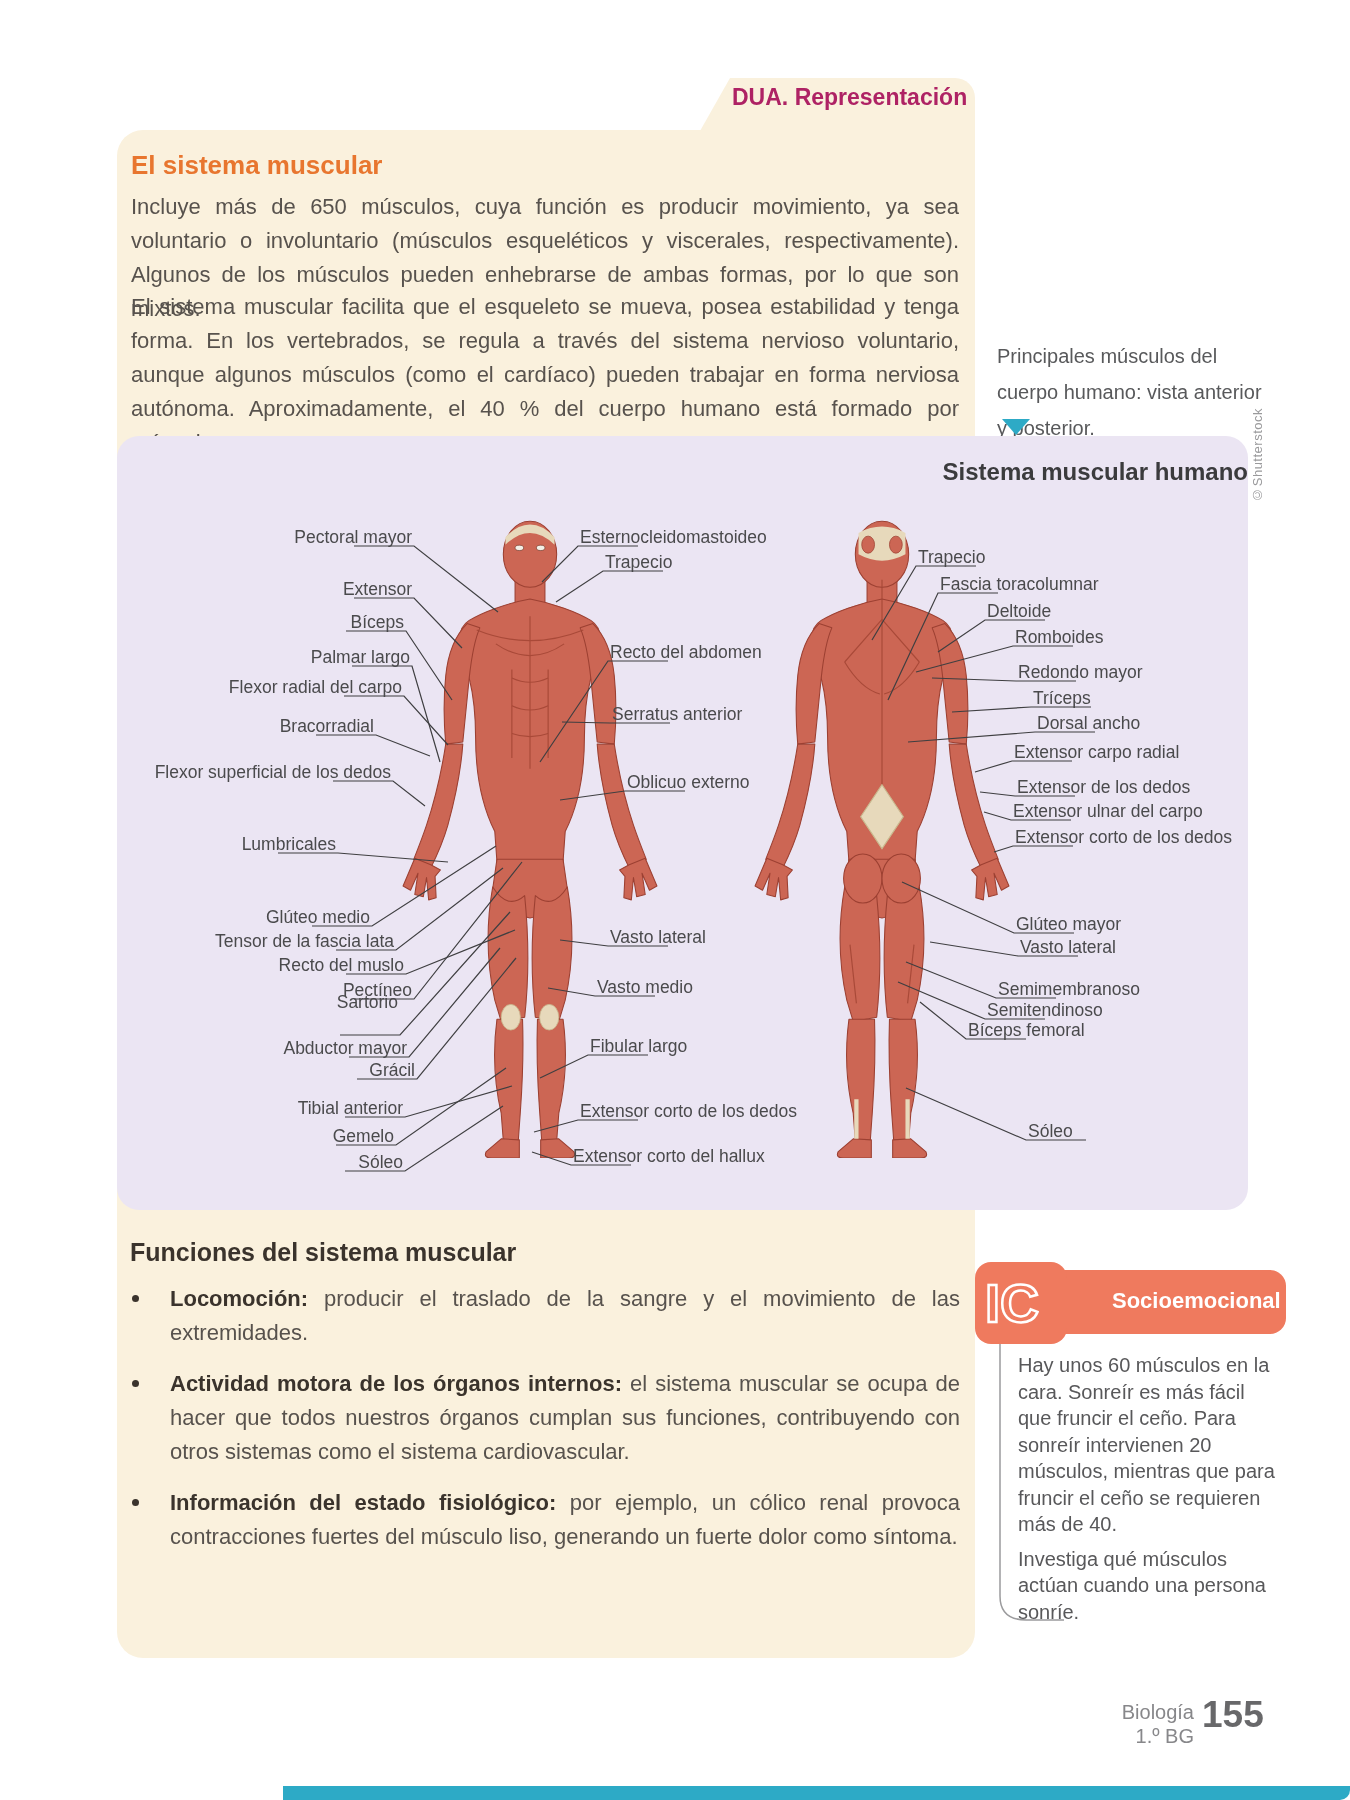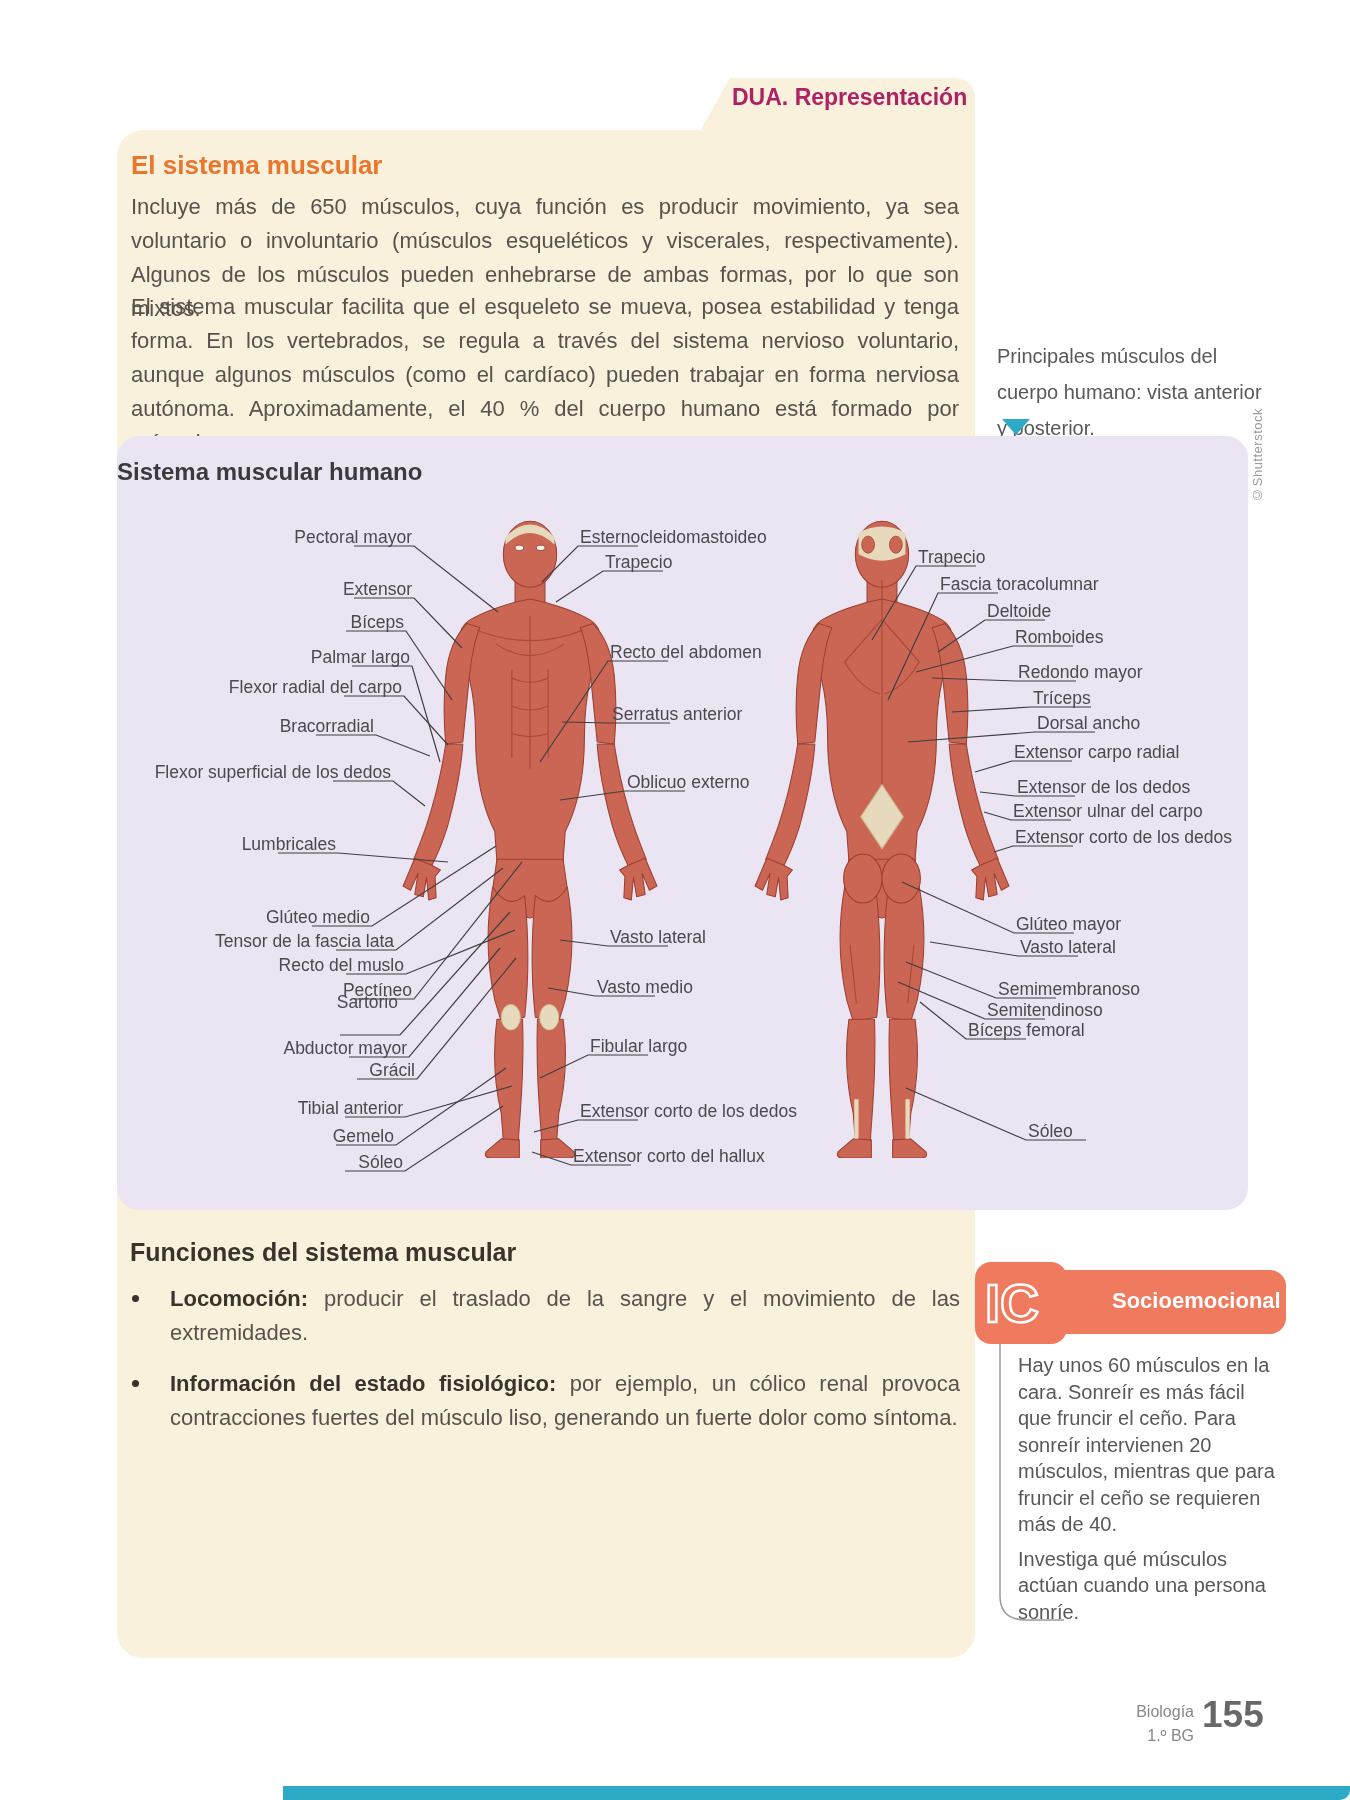--- a/index.html
+++ b/index.html
@@ -26,21 +26,21 @@
   #p1{top:190px;} #p2{top:290px;}
 
   
   .caption{position:absolute;left:997px;top:338px;width:265px;font-size:20px;line-height:36px;color:#58595b;}
   .caption-triangle{position:absolute;left:1002px;top:419px;width:0;height:0;
     border-left:14px solid transparent;border-right:14px solid transparent;border-top:16px solid #2daac6;}
   .credit{position:absolute;left:1250px;top:408px;font-size:13px;color:#9a9a9c;
           writing-mode:vertical-rl;transform:rotate(180deg);letter-spacing:.5px;}
 
   
-  .diagram-title{position:absolute;left:117px;top:458px;width:1131px;text-align:left;
+  .diagram-title{position:absolute;left:117px;top:458px;width:1131px;text-align:right;
                  font-size:24px;font-weight:700;color:#3b3b3d;}
   .m-label{position:absolute;font-size:17.5px;color:#4a4a4c;white-space:nowrap;z-index:4;}
   .m-label.r{transform:translateX(-100%);}
   #leader-svg{position:absolute;left:0;top:0;width:1350px;height:1800px;pointer-events:none;z-index:3;}
   .figure-svg{position:absolute;z-index:2;}
 
   
   .func-heading{position:absolute;left:130px;top:1238px;font-size:25px;font-weight:700;color:#3a332c;}
   .func-list{position:absolute;left:130px;top:1282px;width:830px;}
   .bullet-item{position:relative;padding-left:40px;font-size:22px;line-height:34px;color:#57524d;
@@ -52,21 +52,21 @@
   .sb-logo{position:absolute;left:975px;top:1262px;width:92px;height:82px;background:#ef7a5e;
            border-radius:16px;z-index:5;}
   .sb-header{position:absolute;left:1040px;top:1270px;width:246px;height:64px;background:#ef7a5e;
              border-radius:16px;z-index:4;}
   .sb-header .sb-title{position:absolute;left:72px;top:18px;font-size:22px;font-weight:700;color:#ffffff;}
   .sb-body{position:absolute;left:1018px;top:1352px;width:262px;font-size:20px;line-height:26.5px;color:#58585a;}
   .sb-body p{margin:0 0 8px 0;}
 
   
   .footer-book{position:absolute;left:1044px;top:1700px;width:150px;text-align:right;
-               font-size:16px;line-height:24px;color:#87878a;}
+               font-size:20px;line-height:24px;color:#87878a;}
   .footer-page{position:absolute;left:1202px;top:1694px;font-size:37px;font-weight:800;color:#68686a;}
   .bottom-bar{position:absolute;left:283px;top:1786px;width:1067px;height:14px;background:#2daac6;}
 </style>
 </head>
 <body>
 
 <div class="page">
 
   <div class="cream-shoulder"></div>
   <div class="cream-panel"></div>
@@ -266,20 +266,24 @@
     </div>
 
   <div class="func-heading">Funciones del sistema muscular</div>
   <div class="func-list">
     <div class="bullet-item">
       <span class="bullet-dot"></span>
       <b>Locomoción:</b><span> producir el traslado de la sangre y el movimiento de las extremidades.</span>
     </div>
     <div class="bullet-item">
       <span class="bullet-dot"></span>
+      <b>Actividad motora de los órganos internos:</b><span> el sistema muscular se ocupa de hacer que todos nuestros órganos cumplan sus funciones, contribuyendo con otros sistemas como el sistema cardiovascular.</span>
+    </div>
+    <div class="bullet-item">
+      <span class="bullet-dot"></span>
       <b>Información del estado fisiológico:</b><span> por ejemplo, un cólico renal provoca contracciones fuertes del músculo liso, generando un fuerte dolor como síntoma.</span>
     </div>
   </div>
 
   <div class="sb-header">
     <span class="sb-title">Socioemocional</span>
   </div>
   <div class="sb-logo">
     <svg width="92" height="82" viewBox="0 0 92 82">
       <text x="10" y="60" font-size="54" font-weight="bold" fill="none" stroke="#ffffff" stroke-width="2.5" font-family="Liberation Sans, sans-serif">IC</text>

